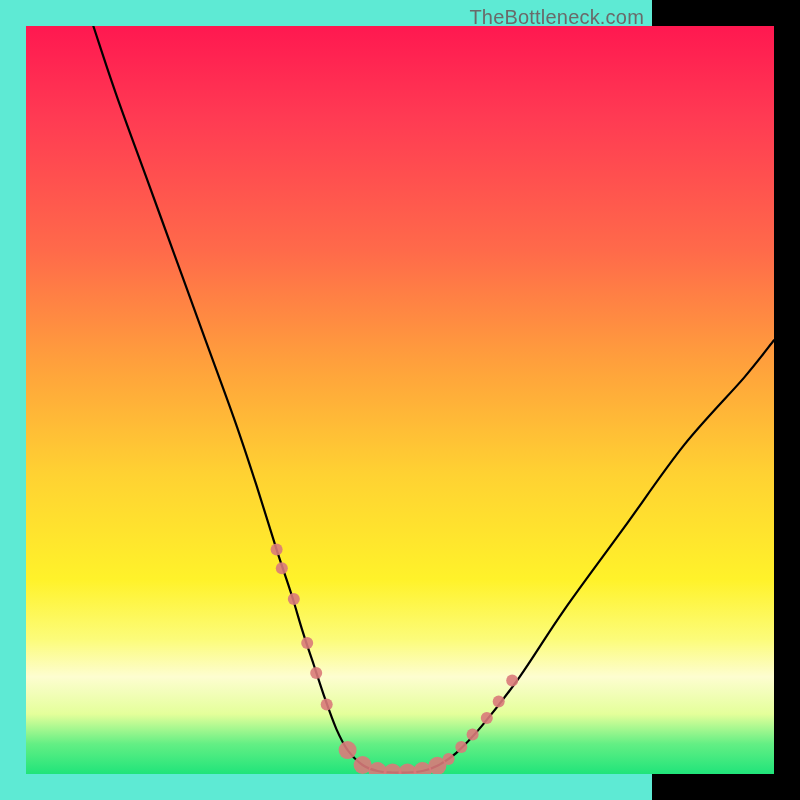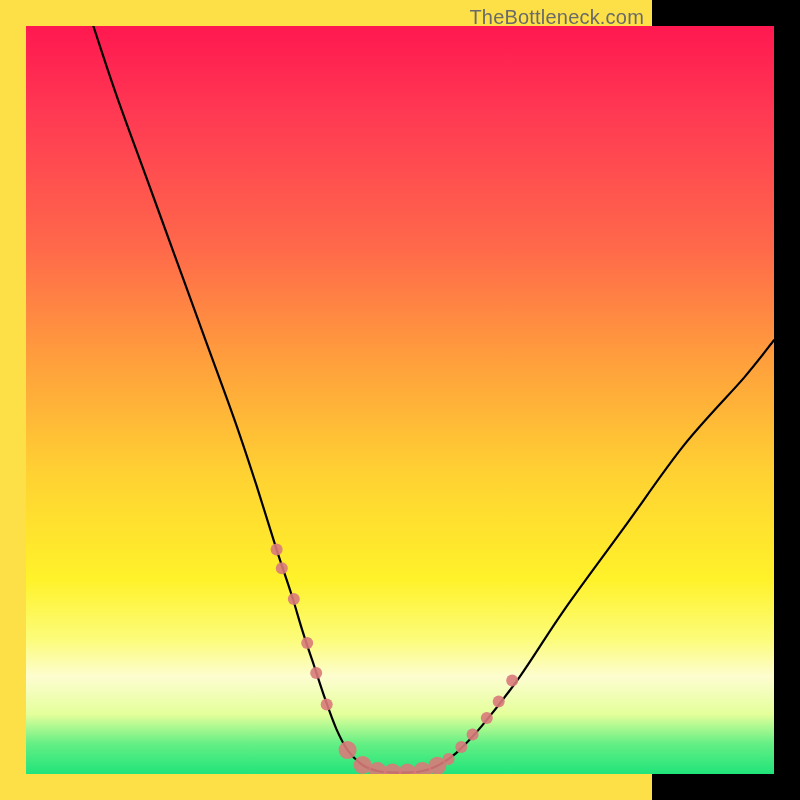--- a/index.html
+++ b/index.html
@@ -8,21 +8,21 @@
     width: 800px;
     height: 800px;
     overflow: hidden;
     font-family: Arial, Helvetica, sans-serif;
     background: #000;
   }
   #frame {
     position: relative;
     width: 652px;
     height: 800px;
-    background: #fde047;
+    background: #5eead4;
   }
   #plot-area {
     position: absolute;
     left: 26px;
     top: 26px;
     width: 748px;
     height: 748px;
     
     background: linear-gradient(
       to bottom,

